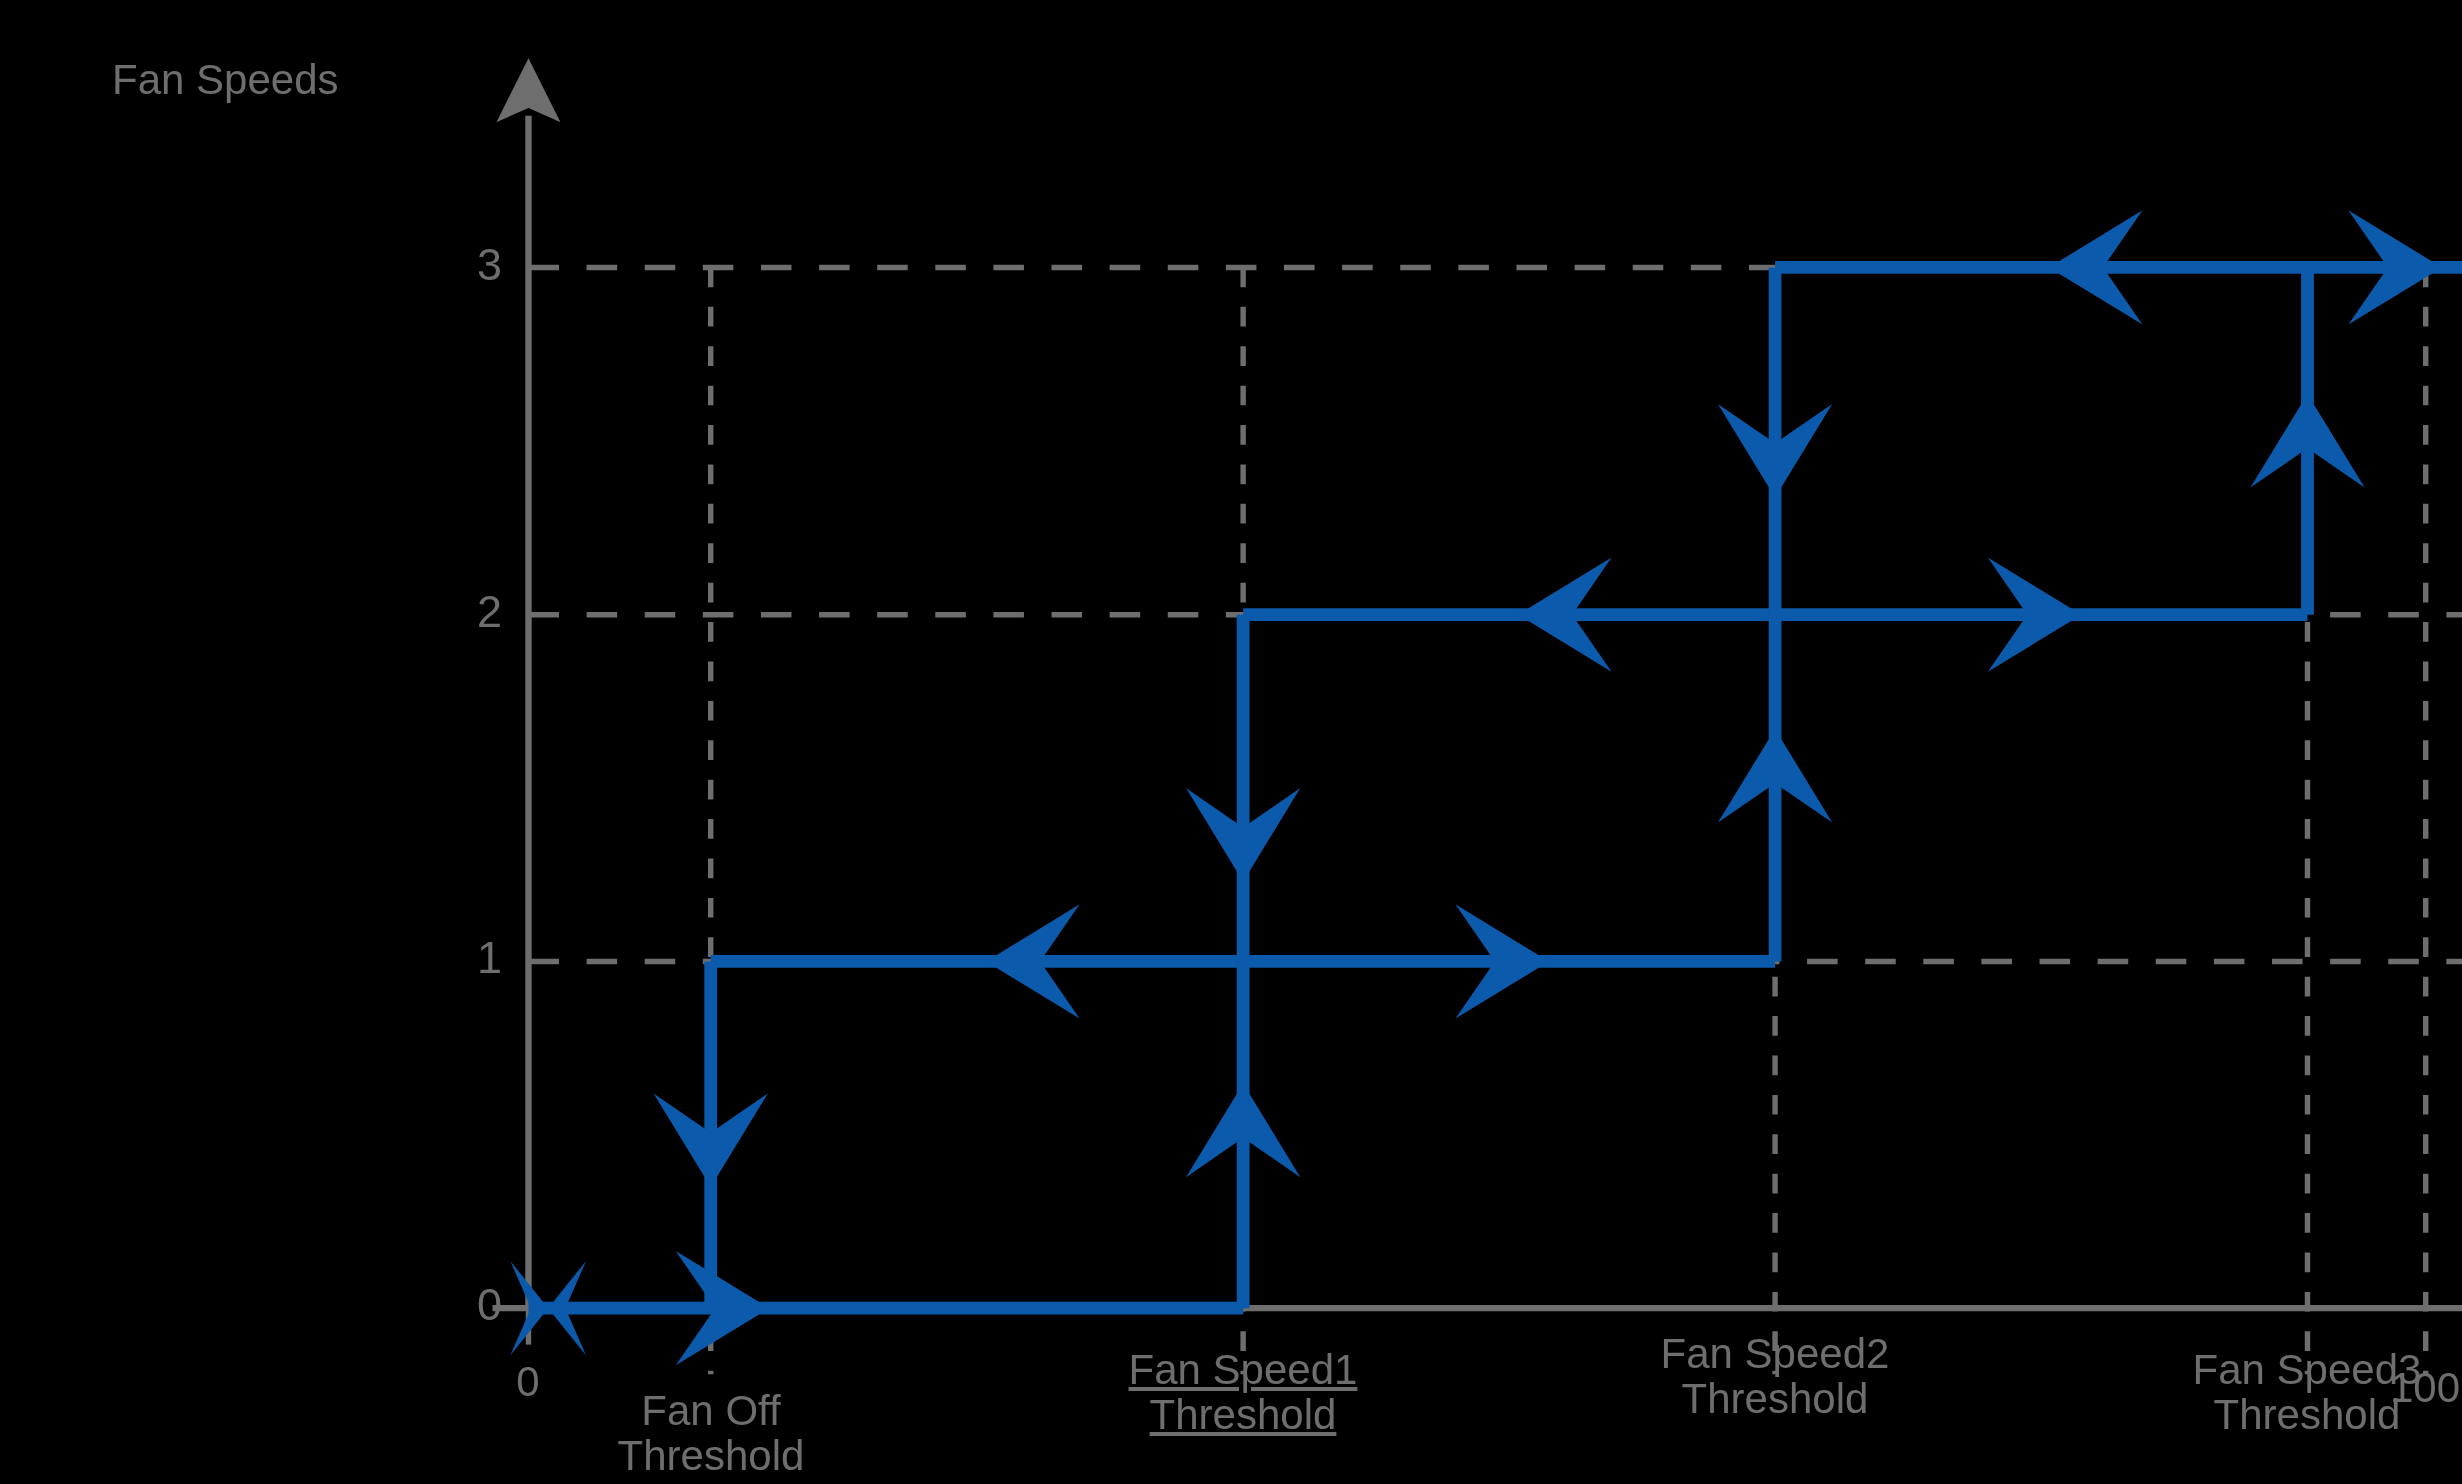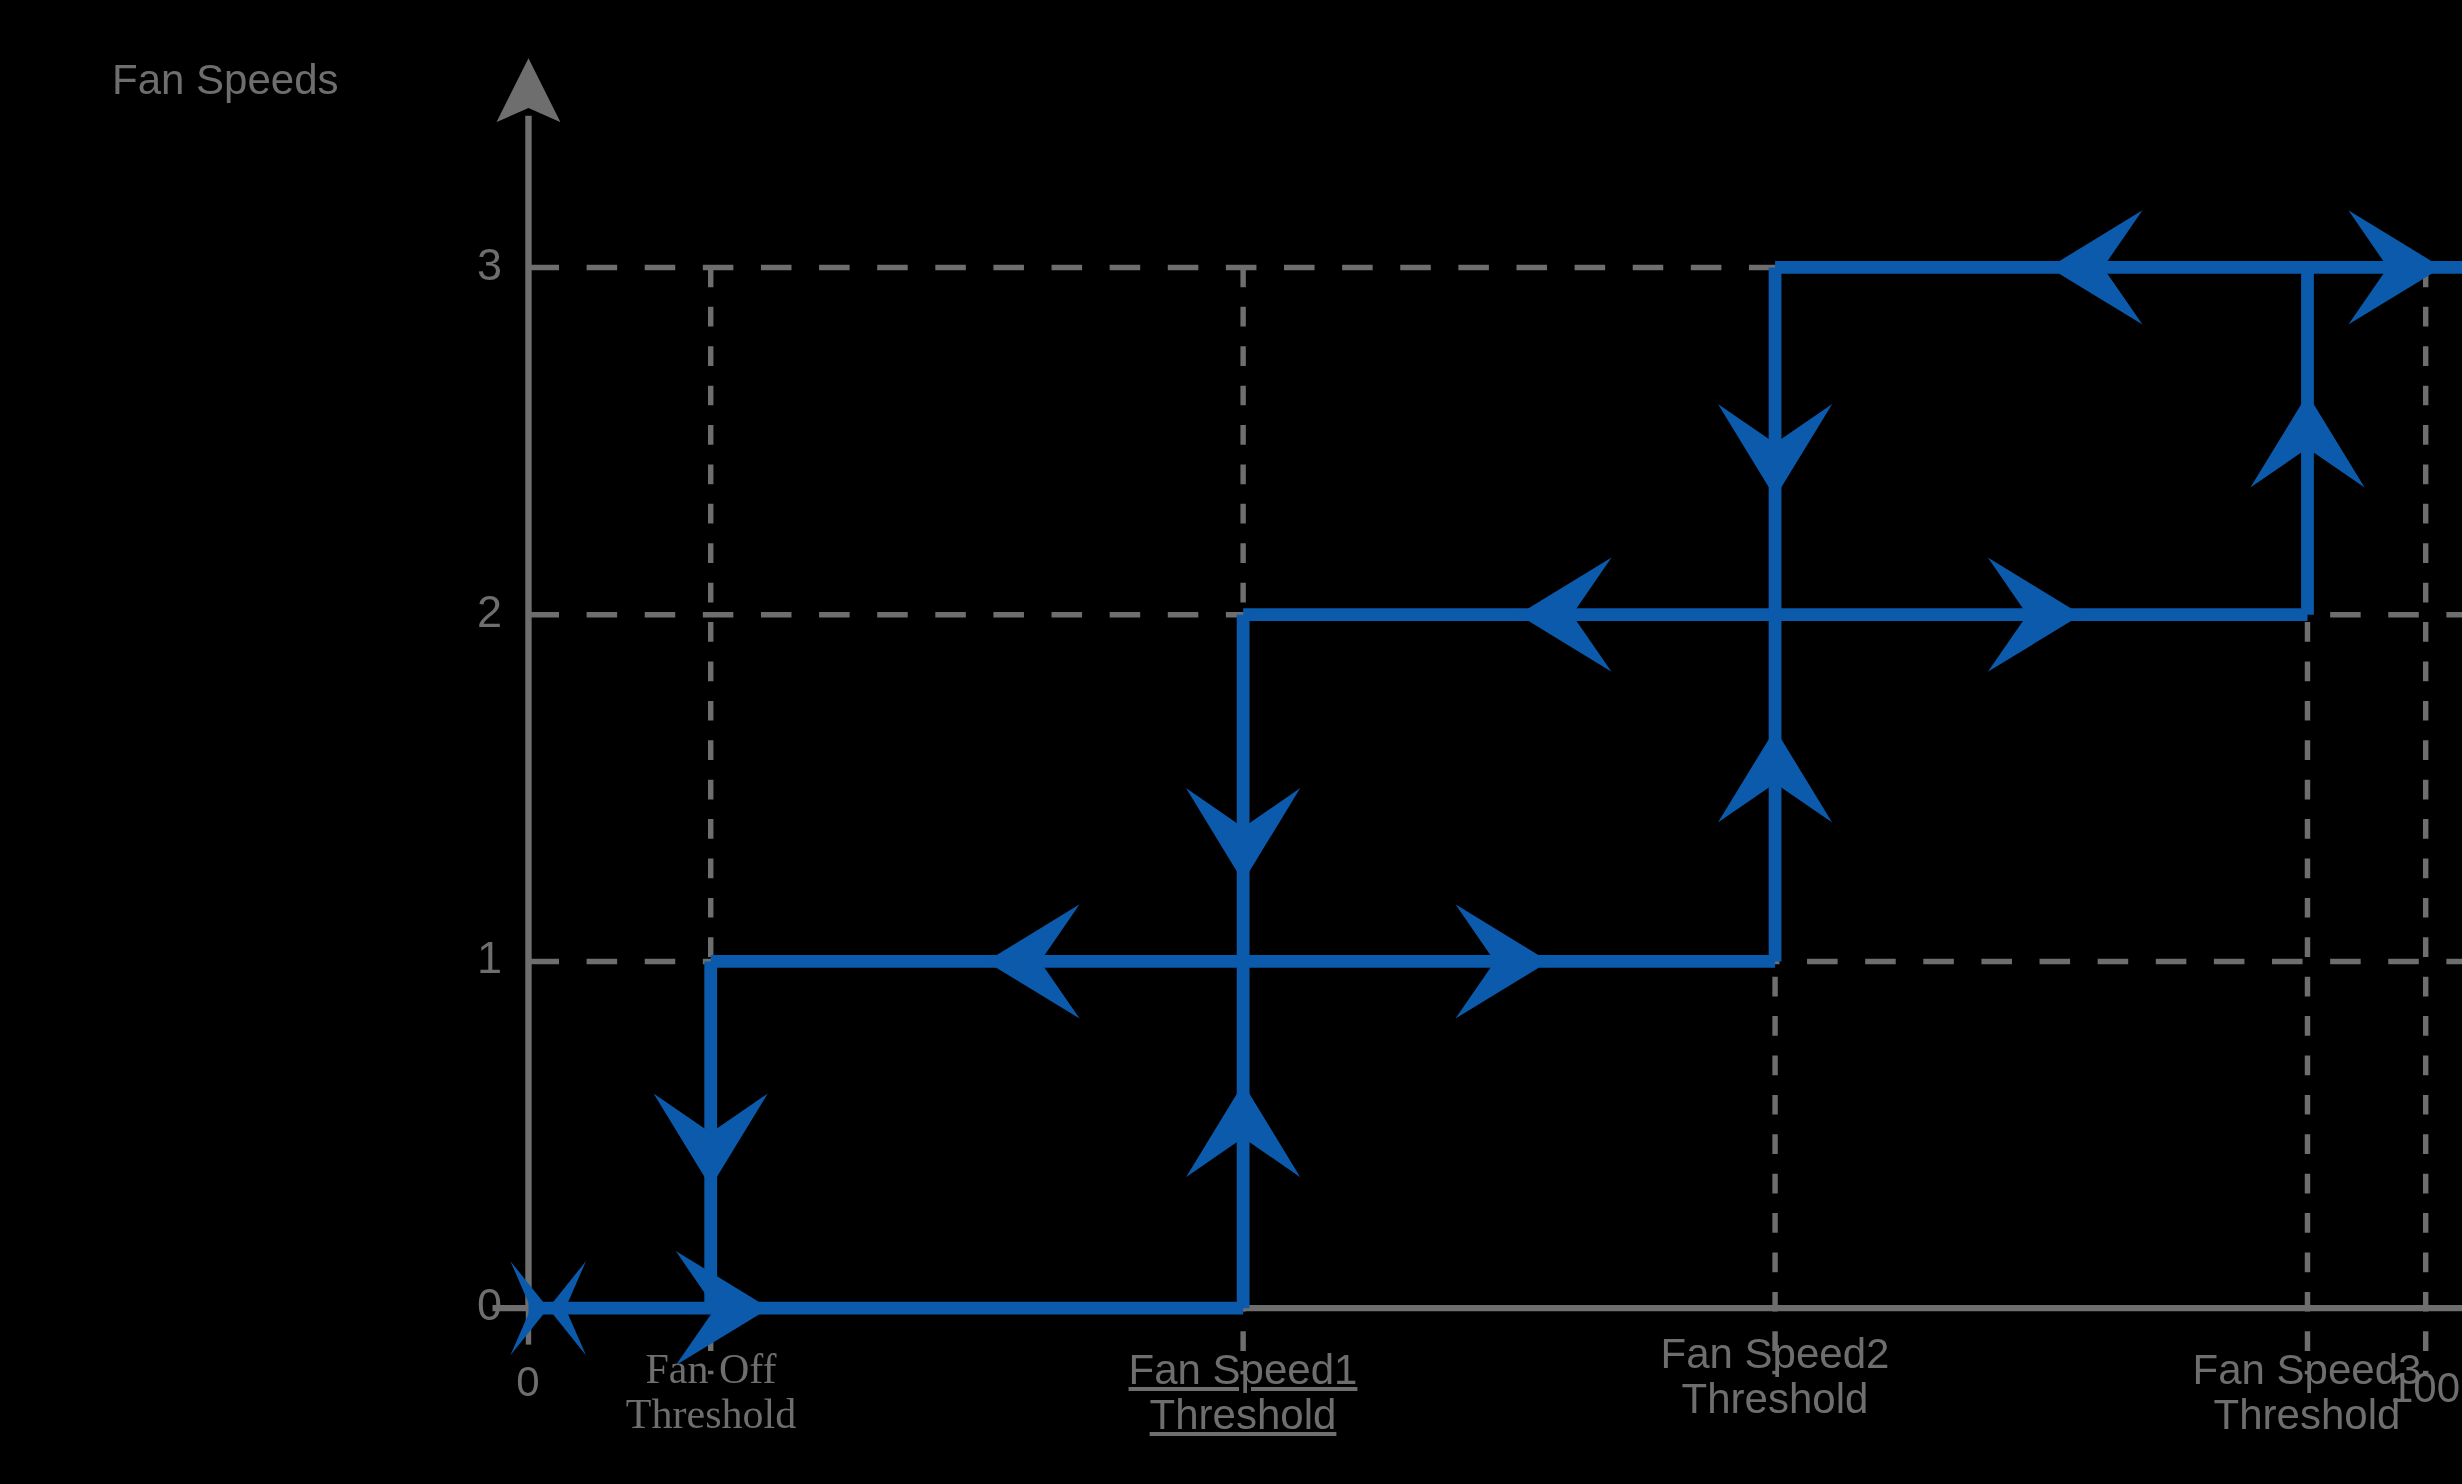--- a/index.html
+++ b/index.html
@@ -18,21 +18,21 @@
 
   <div class="txt" id="chart-title">Fan Speeds</div>
 
   <div class="ytick" style="left:433px;top:239px;">3</div>
   <div class="ytick" style="left:433px;top:586px;">2</div>
   <div class="ytick" style="left:433px;top:932px;">1</div>
   <div class="ytick" style="left:433px;top:1279px;">0</div>
 
   <div class="xtick" style="left:479px;top:1359px;width:98px;">0</div>
 
-  <div class="xtick" style="left:514px;top:1347px;width:394px;font-family:Liberation Serif, serif;"><span>Fan Off</span><br><span>Threshold</span></div>
+  <div class="xtick" style="left:514px;top:1388px;width:394px;"><span>Fan Off</span><br><span>Threshold</span></div>
 
   <div class="xtick" style="left:1046px;top:1347px;width:394px;text-decoration:underline;"><span>Fan Speed1</span><br><span>Threshold</span></div>
 
   <div class="xtick" style="left:1578px;top:1331px;width:394px;"><span>Fan Speed2</span><br><span>Threshold</span></div>
 
   <div class="xtick" style="left:2110px;top:1347px;width:394px;"><span>Fan Speed3</span><br><span>Threshold</span></div>
 
   <div class="xtick" style="left:2376px;top:1365px;width:98px;">100</div>
 
   <svg width="3196" height="1485" viewBox="0 0 6489 3015">

